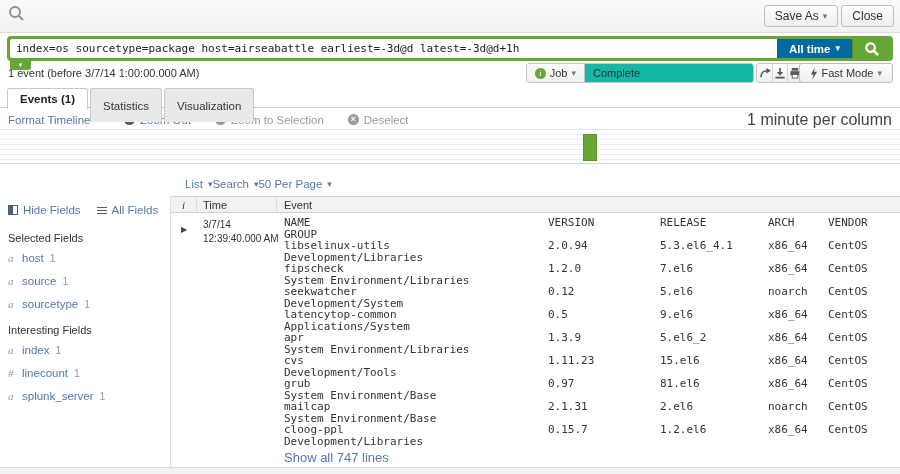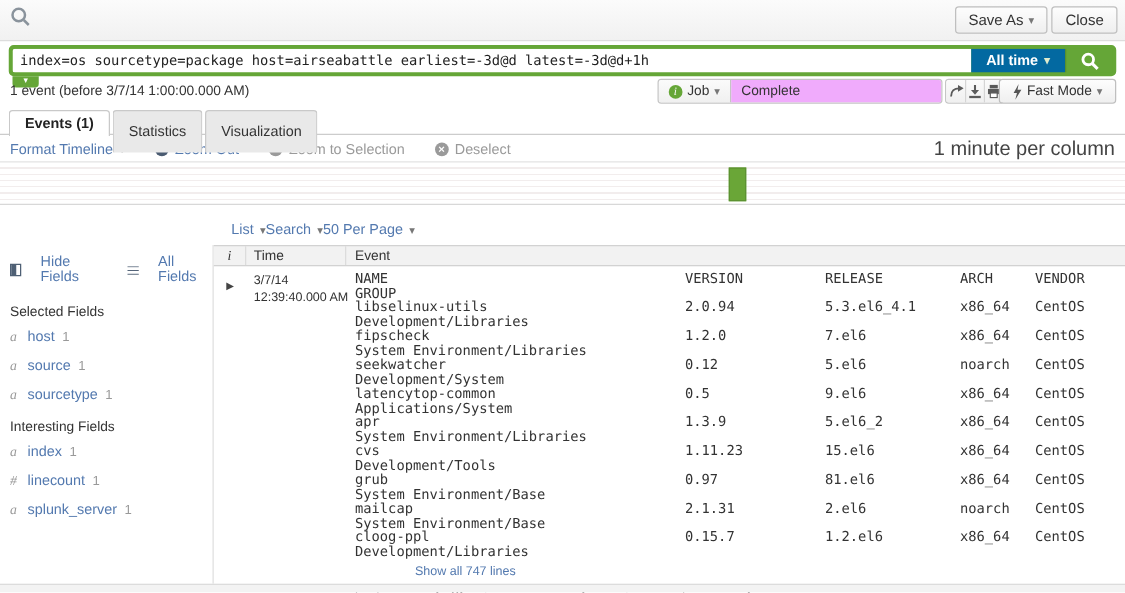--- a/index.html
+++ b/index.html
@@ -31,21 +31,21 @@
     border-radius:0 0 3px 3px; color:#fff; font-size:7px; line-height:8px; text-align:center; cursor:pointer; }
 
   
   .result-summary { position:absolute; top:67px; left:8px; font-size:11px; color:#333; }
   .job-group { position:absolute; top:63px; right:146px; height:20px; display:flex; align-items:stretch;
     border:1px solid #c5c5c5; border-radius:3px; overflow:hidden; background:#f7f7f7; }
   .job-btn { display:flex; align-items:center; gap:4px; padding:0 8px; font-size:11px;
     border-right:1px solid #c5c5c5; cursor:pointer; background:linear-gradient(#fbfbfb,#f0f0f0); }
   .info-dot { width:11px; height:11px; border-radius:50%; background:#65a637; color:#fff;
     font-family:"Liberation Serif",serif; font-style:italic; font-size:9px; line-height:11px; text-align:center; }
-  .job-progress { width:168px; display:flex; align-items:center; padding:0 8px; font-size:11px; background:#f0abfc; }
+  .job-progress { width:168px; display:flex; align-items:center; padding:0 8px; font-size:11px; background:#14b8a6; }
   .icon-group { position:absolute; top:63px; right:97px; height:20px; display:flex;
     border:1px solid #c5c5c5; border-radius:3px; overflow:hidden; }
   .icon-btn { width:15px; display:flex; align-items:center; justify-content:center;
     background:linear-gradient(#fbfbfb,#f0f0f0); cursor:pointer; }
   .icon-btn + .icon-btn { border-left:1px solid #d5d5d5; }
   .fastmode-btn { position:absolute; top:63px; right:7px; height:20px; font-size:11px; }
 
   
   .tab-baseline { position:absolute; top:107px; left:0; right:0; height:0; border-top:1px solid #ccc; }
   .tabs { position:absolute; top:88px; left:7px; display:flex; gap:2px; }
@@ -70,21 +70,21 @@
     background:repeating-linear-gradient(to bottom,#fff 0 4px,#f2eded 4px 5px); }
   .timeline-bar { position:absolute; left:583px; top:4px; bottom:2px; width:14px;
     background:#6aa637; border:1px solid #5c9231; cursor:pointer; }
 
   
   .results-controls { position:absolute; top:178px; left:185px; display:flex; font-size:11.5px; }
   .rc-link { color:#5379af; display:flex; align-items:center; gap:5px; cursor:pointer; }
 
   .fields-sidebar { position:absolute; top:196px; left:0; width:170px; bottom:7px; padding:8px 0 0 8px; font-size:11.5px; }
   .fields-top { display:flex; gap:16px; margin-bottom:16px; }
-  .f-link { color:#5379af; display:flex; align-items:center; gap:15px; cursor:pointer; }
+  .f-link { color:#5379af; display:flex; align-items:center; gap:5px; cursor:pointer; }
   .hide-ic { width:10px; height:10px; border:1px solid #4f6075; position:relative; display:inline-block; }
   .hide-ic::after { content:""; position:absolute; left:0; top:0; bottom:0; width:4px; background:#4f6075; }
   .list-ic { width:10px; height:8px; display:inline-block;
     background:linear-gradient(#4f6075 1px,transparent 1px); background-size:10px 3px; margin-top:2px; }
   .fields-group-title { font-size:11px; color:#333; margin:14px 0 8px; }
   .field-item { display:flex; align-items:baseline; gap:6px; margin-bottom:11px; cursor:pointer; }
   .field-type { font-family:"Liberation Serif",serif; font-style:italic; color:#999; font-size:11px; width:8px; }
   .field-name { color:#5379af; }
   .field-count { color:#999; font-size:10.5px; }
 
@@ -101,21 +101,21 @@
   .ev-c-info { width:26px; text-align:center; padding-top:5px; }
   .expand-arrow { font-size:8px; color:#444; cursor:pointer; }
   .ev-c-time { width:80px; padding:5px 0 0 6px; font-size:10px; line-height:14px; color:#333; white-space:nowrap; }
   .ev-c-event { flex:1; padding:4px 0 6px 7px; }
 
   table.pkg { border-collapse:collapse; font-family:"DejaVu Sans Mono","Liberation Mono",monospace;
     font-size:11px; line-height:11.5px; color:#333; }
   table.pkg td { vertical-align:top; padding:0; white-space:nowrap; }
   td.c-name { width:264px; } td.c-ver { width:112px; } td.c-rel { width:108px; } td.c-arch { width:60px; } td.c-ven { width:70px; }
 
-  .show-all-link { display:inline-block; margin-top:3px; font-size:10px; color:#5379af; cursor:pointer;margin-left:48px; }
+  .show-all-link { display:inline-block; margin-top:3px; font-size:13px; color:#5379af; cursor:pointer; }
   .event-tags { display:flex; margin-top:6px; font-size:10.5px; align-items:center; }
   .tag-item { display:flex; gap:4px; cursor:pointer; }
   .tag-item + .tag-item { border-left:1px dotted #bbb; margin-left:12px; padding-left:12px; }
   .tag-key { color:#777; } .tag-eq { color:#999; } .tag-val { color:#333; font-weight:bold; }
 
   .page-footer-strip { position:absolute; bottom:0; left:0; right:0; height:7px; background:#f3f3f3; border-top:1px solid #dcdcdc; }
 </style>
 </head>
 <body>
 

